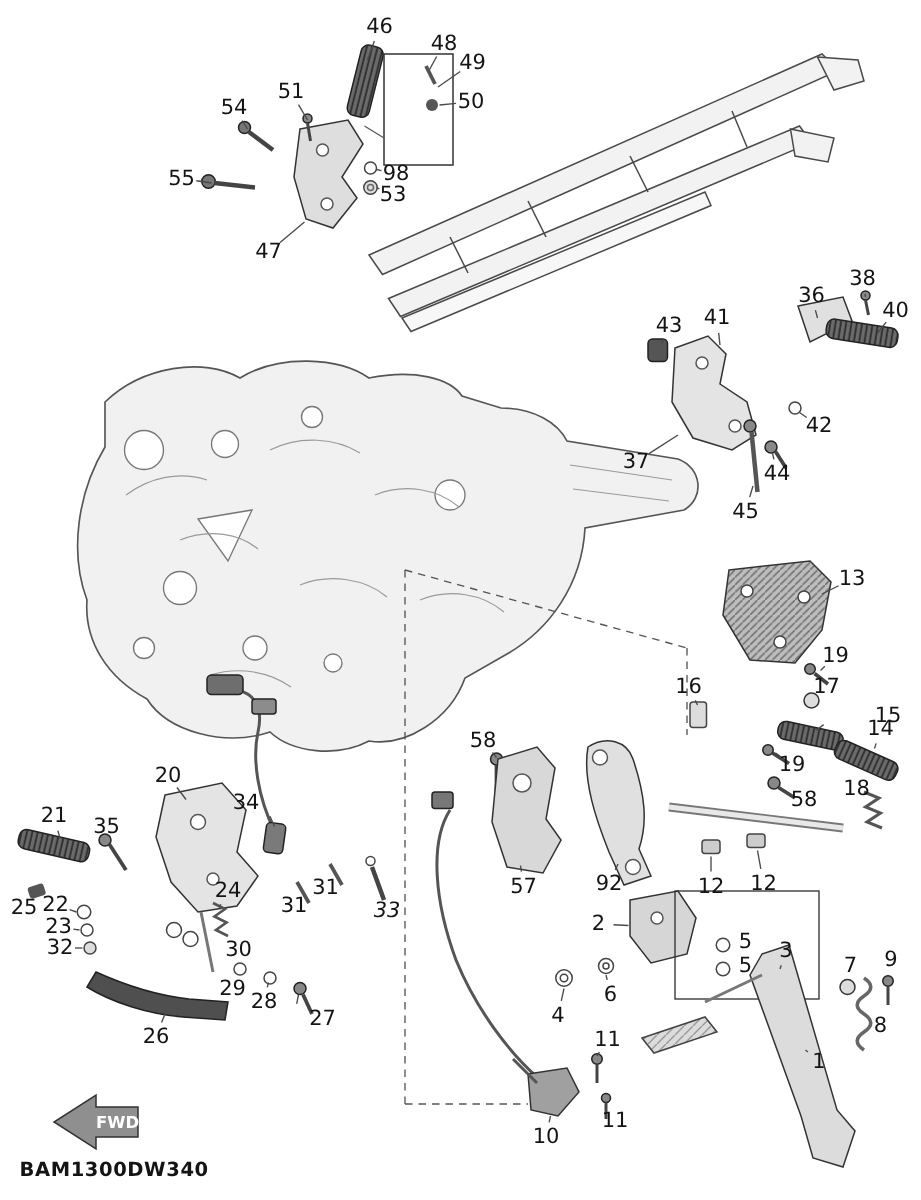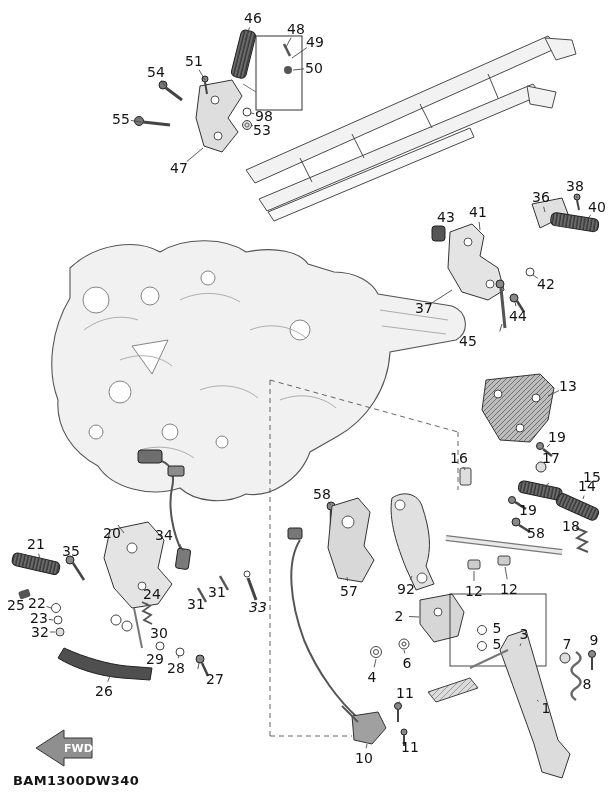--- a/index.html
+++ b/index.html
@@ -300,32 +300,32 @@
       <div class="callout" style="left: 262px; top: 130px;">53</div>
       <div class="callout" style="left: 179px; top: 168px;">47</div>
       <div class="callout" style="left: 541px; top: 197px;">36</div>
       <div class="callout" style="left: 575px; top: 186px;">38</div>
       <div class="callout" style="left: 597px; top: 207px;">40</div>
       <div class="callout" style="left: 478px; top: 212px;">41</div>
       <div class="callout" style="left: 446px; top: 217px;">43</div>
       <div class="callout" style="left: 424px; top: 308px;">37</div>
       <div class="callout" style="left: 546px; top: 284px;">42</div>
       <div class="callout" style="left: 518px; top: 316px;">44</div>
-      <div class="callout" style="left: 468px; top: 341px; text-align: center;">45</div>
+      <div class="callout" style="left: 497px; top: 341px; text-align: center;">45</div>
       <div class="callout" style="left: 568px; top: 386px;">13</div>
       <div class="callout" style="left: 557px; top: 437px;">19</div>
       <div class="callout" style="left: 459px; top: 458px;">16</div>
       <div class="callout" style="left: 551px; top: 458px;">17</div>
       <div class="callout" style="left: 557px; top: 477px; margin-left: 35px;">15</div>
       <div class="callout" style="left: 587px; top: 486px;">14</div>
       <div class="callout" style="left: 528px; top: 510px;">19</div>
       <div class="callout" style="left: 322px; top: 494px;">58</div>
       <div class="callout" style="left: 536px; top: 533px;">58</div>
       <div class="callout" style="left: 571px; top: 526px; text-align: center;">18</div>
-      <div class="callout" style="left: 112px; top: 517px; margin-top: 16px;">20</div>
+      <div class="callout" style="left: 112px; top: 517px;">20</div>
       <div class="callout" style="left: 36px; top: 544px;">21</div>
       <div class="callout" style="left: 71px; top: 551px;">35</div>
       <div class="callout" style="left: 164px; top: 535px; text-align: center;">34</div>
       <div class="callout" style="left: 152px; top: 594px;">24</div>
       <div class="callout" style="left: 196px; top: 604px;">31</div>
       <div class="callout" style="left: 217px; top: 592px;">31</div>
       <div class="callout" style="left: 258px; top: 607px; font-style: italic;">33</div>
       <div class="callout" style="left: 16px; top: 605px;">25</div>
       <div class="callout" style="left: 37px; top: 603px;">22</div>
       <div class="callout" style="left: 39px; top: 618px;">23</div>

